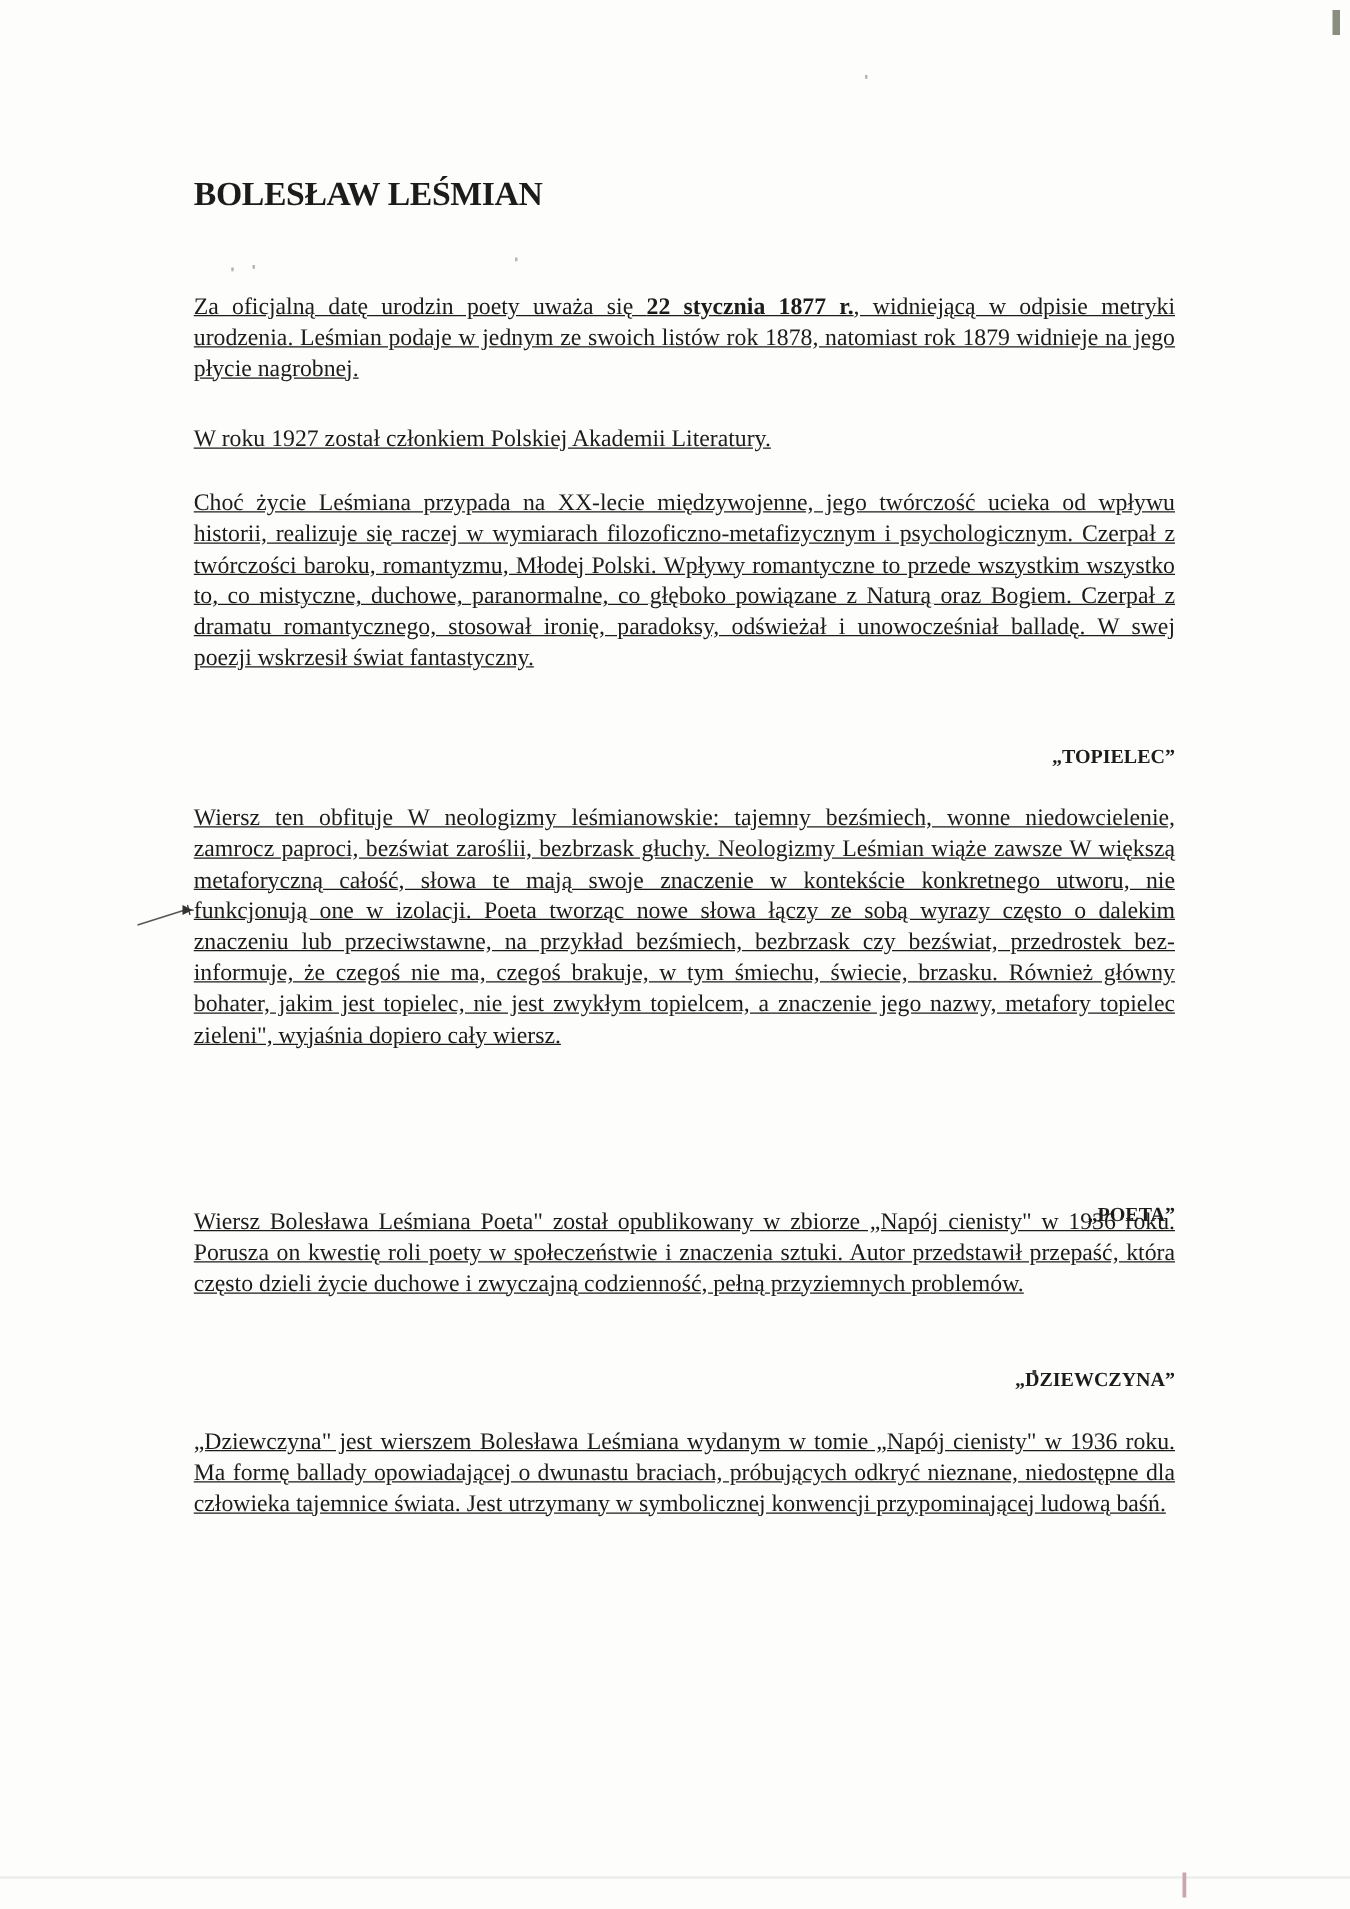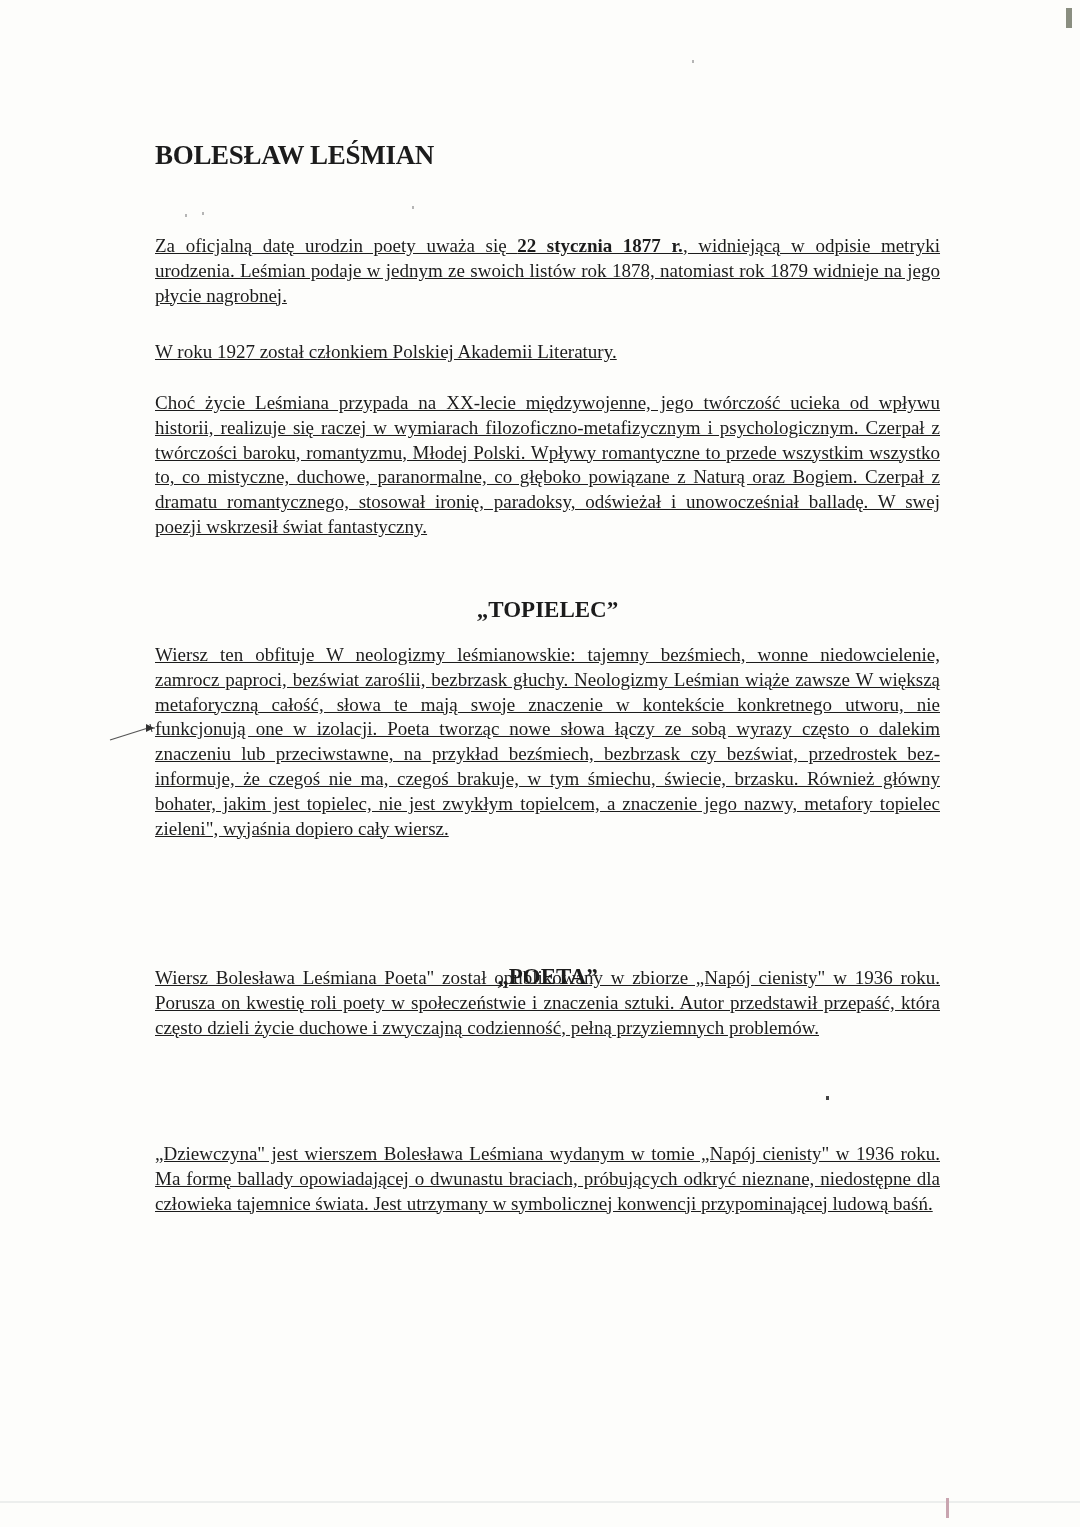--- a/index.html
+++ b/index.html
@@ -20,21 +20,21 @@
     .para {
       position: absolute; left: 155px; width: 785px;
       font-size: 19px; line-height: 24.8px;
       text-align: justify; margin: 0;
       text-align-last: left;
       text-decoration: underline;
     }
     .para b { font-weight: bold; }
     .section-heading {
       position: absolute; left: 155px; width: 785px;
-      text-align: center; font-weight: bold; font-size: 23px; margin: 0;
+      text-align: right; font-weight: bold; font-size: 16px; margin: 0;
     }
     .mark-tr { position: absolute; left: 1066px; top: 8px; width: 6px; height: 20px; background: #8a8e80; }
     .mark-arrow { position: absolute; left: 108px; top: 722px; width: 48px; height: 20px; }
     .bottom-line { position: absolute; left: 0; top: 1501px; width: 1080px; height: 2px; background: #eceeed; }
     .mark-bottom { position: absolute; left: 946px; top: 1498px; width: 3px; height: 20px; background: #c9a5b0; }
     .dot { position: absolute; width: 2px; height: 3px; background: #b5b5b5; }
   </style>
 </head>
 <body>
 
@@ -62,20 +62,21 @@
   <svg class="mark-arrow" viewBox="0 0 48 20">
     <path d="M2 18 L40 6" stroke="#555" stroke-width="1.2" fill="none"></path>
     <path d="M38 2 L46 6 L38 10 Z" fill="#333"></path>
     <path d="M42 2 L44 10 M39 6 L47 6" stroke="#333" stroke-width="1"></path>
   </svg>
 
   <h2 class="section-heading" style="top:924px;margin-top:40px;">„POETA”</h2>
 
   <p class="para" style="top:966px;">Wiersz Bolesława Leśmiana Poeta" został opublikowany w zbiorze „Napój cienisty" w 1936 roku. Porusza on kwestię roli poety w społeczeństwie i znaczenia sztuki. Autor przedstawił przepaść, która często dzieli życie duchowe i zwyczajną codzienność, pełną przyziemnych problemów.</p>
 
+  <h2 class="section-heading" style="top:1096px;">„DZIEWCZYNA”</h2>
 
   <div class="dot" style="left:826px;top:1096px;width:3px;height:4px;background:#444;"></div>
 
   <p class="para" style="top:1142px;">„Dziewczyna" jest wierszem Bolesława Leśmiana wydanym w tomie „Napój cienisty" w 1936 roku. Ma formę ballady opowiadającej o dwunastu braciach, próbujących odkryć nieznane, niedostępne dla człowieka tajemnice świata. Jest utrzymany w symbolicznej konwencji przypominającej ludową baśń.</p>
 
   <div class="bottom-line"></div>
   <div class="mark-bottom"></div>
 </div>
 
 </body></html>

